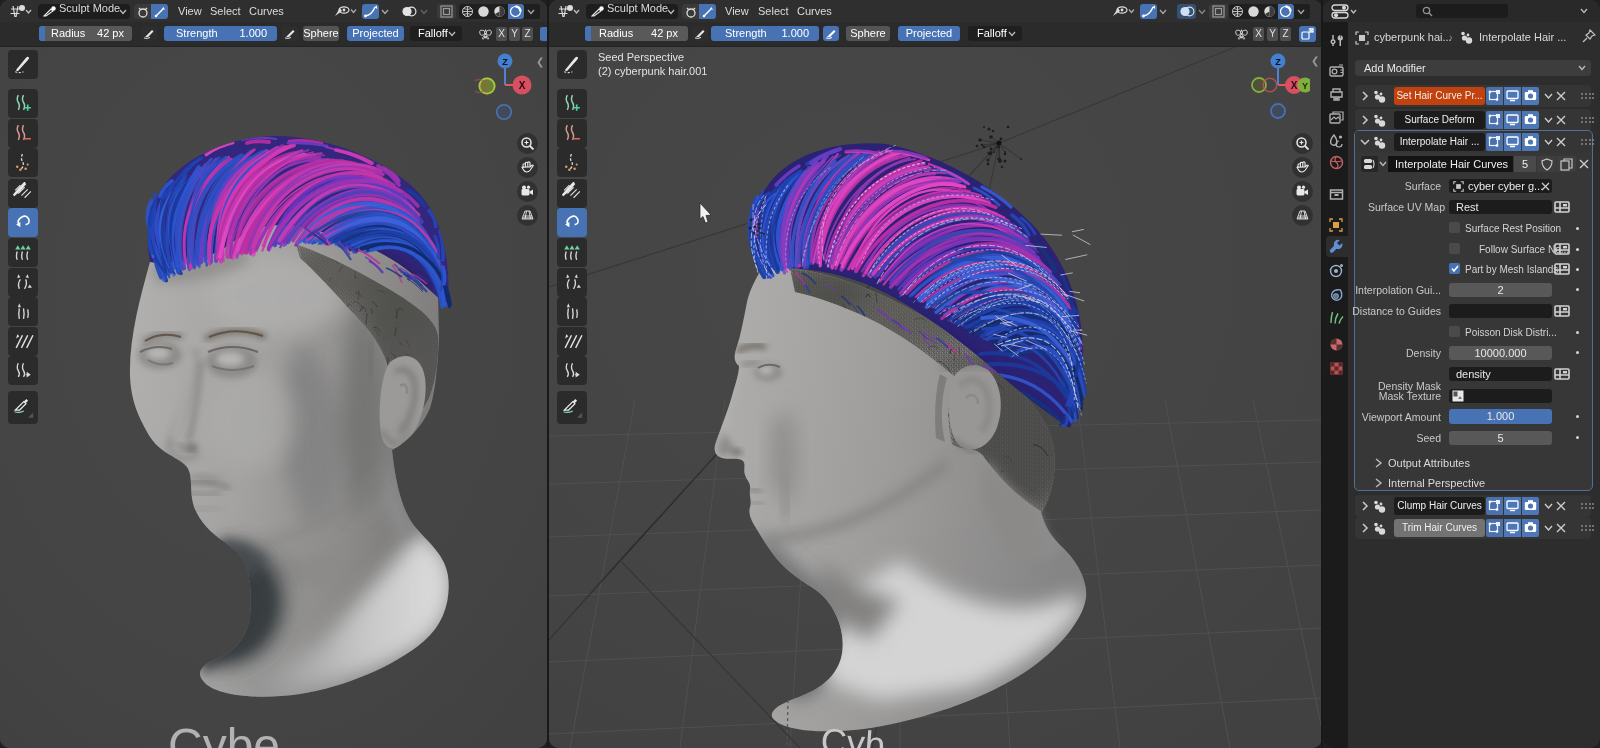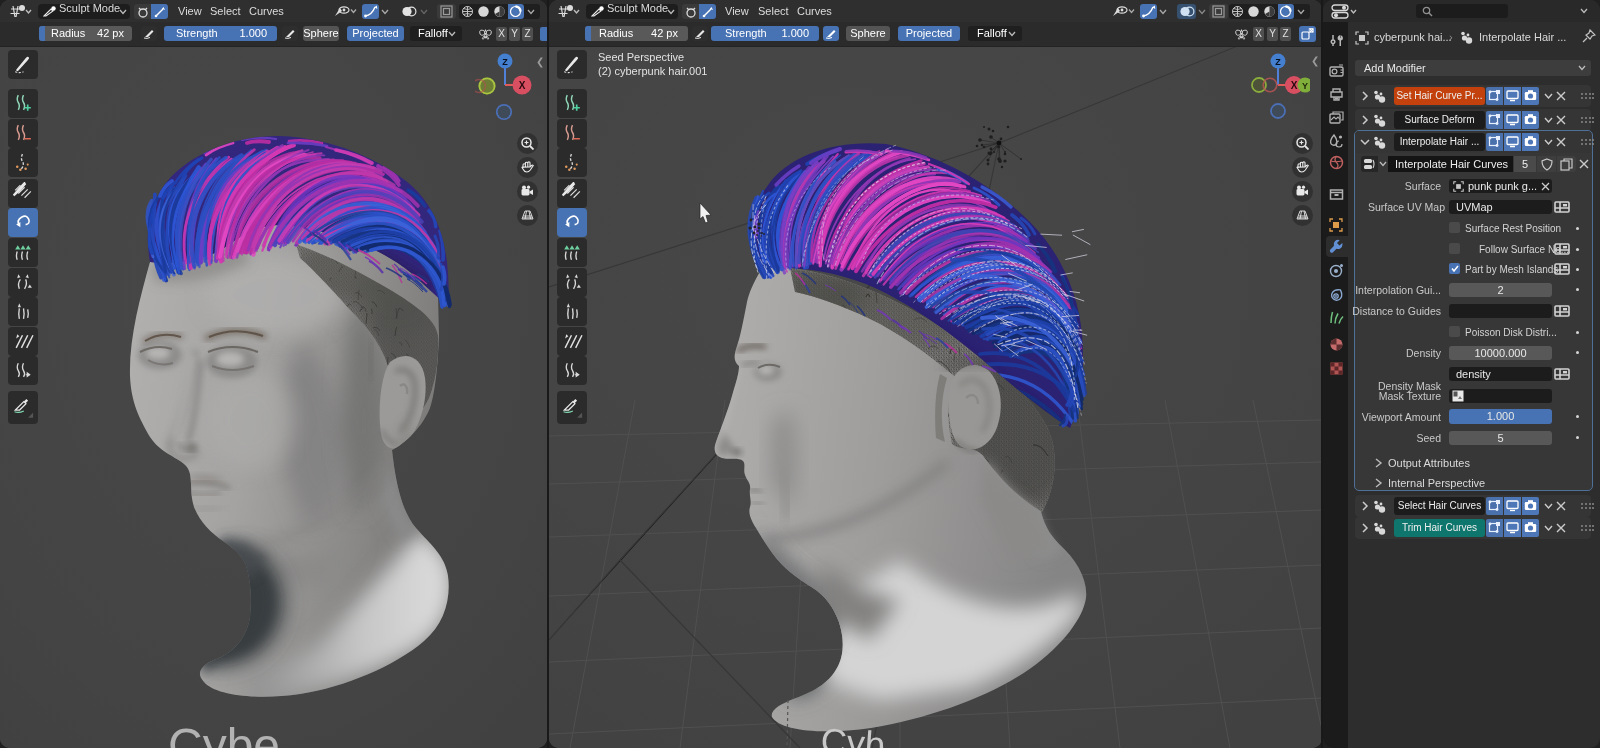--- a/index.html
+++ b/index.html
@@ -1728,21 +1728,21 @@
         <div class="modrow" style="top:495px;width:236px;left:32px">
           <svg class="abs" style="left:5px;top:6px" width="10" height="10" viewBox="0 0 10 10">
             <path d="M3 1 l4 4 -4 4" stroke="#ccc" stroke-width="1.5" fill="none"></path>
           </svg>
           <svg class="abs" style="left:17px;top:4px" width="15" height="15" viewBox="0 0 15 15">
             <circle cx="4" cy="3.5" r="1.8" fill="#d8d8d8"></circle>
             <circle cx="9" cy="5" r="1.4" fill="#d8d8d8"></circle>
             <circle cx="5.5" cy="8" r="2.6" fill="#d8d8d8"></circle>
             <circle cx="10" cy="10.5" r="3.2" fill="#d8d8d8"></circle>
           </svg>
-          <div class="abs" style="left:39px;top:2px;width:91px;height:18px;background:#1c1c1c;border-radius:3px;color:#eee;font-size:10px;line-height:18px;text-align:center;white-space:nowrap;overflow:hidden">Select Hair Curves</div>
+          <div class="abs" style="left:39px;top:2px;width:91px;height:18px;background:#1c1c1c;border-radius:3px;color:#eee;font-size:10px;line-height:18px;text-align:center;white-space:nowrap;overflow:hidden">Clump Hair Curves</div>
           <div class="abs" style="left:131px;top:2px;width:17px;height:18px;background:#4b71ad;border-radius:2px 0 0 2px"></div>
           <svg class="abs" style="left:133px;top:4px" width="13" height="13" viewBox="0 0 13 13">
             <rect x="1.5" y="2.5" width="8" height="8" fill="none" stroke="#e8f0ff" stroke-width="1.2"></rect>
             <rect x="8" y="1" width="4" height="4" fill="#e8f0ff"></rect>
             <circle cx="2" cy="3" r="1.4" fill="#e8f0ff"></circle>
             <circle cx="9" cy="10.5" r="1.4" fill="#e8f0ff"></circle>
           </svg>
           <div class="abs" style="left:149px;top:2px;width:17px;height:18px;background:#4e77b8"></div>
           <svg class="abs" style="left:151px;top:4px" width="13" height="13" viewBox="0 0 13 13">
             <rect x="1" y="2" width="11" height="7.5" rx="1" fill="none" stroke="#fff" stroke-width="1.3"></rect>
@@ -1776,21 +1776,21 @@
         <div class="modrow" style="top:517px;width:236px;left:32px">
           <svg class="abs" style="left:5px;top:6px" width="10" height="10" viewBox="0 0 10 10">
             <path d="M3 1 l4 4 -4 4" stroke="#ccc" stroke-width="1.5" fill="none"></path>
           </svg>
           <svg class="abs" style="left:17px;top:4px" width="15" height="15" viewBox="0 0 15 15">
             <circle cx="4" cy="3.5" r="1.8" fill="#d8d8d8"></circle>
             <circle cx="9" cy="5" r="1.4" fill="#d8d8d8"></circle>
             <circle cx="5.5" cy="8" r="2.6" fill="#d8d8d8"></circle>
             <circle cx="10" cy="10.5" r="3.2" fill="#d8d8d8"></circle>
           </svg>
-          <div class="abs" style="left:39px;top:2px;width:91px;height:18px;background:#0f766e;border-radius:3px;color:#eee;font-size:10px;line-height:18px;text-align:center;white-space:nowrap;overflow:hidden">Trim Hair Curves</div>
+          <div class="abs" style="left:39px;top:2px;width:91px;height:18px;background:#737373;border-radius:3px;color:#eee;font-size:10px;line-height:18px;text-align:center;white-space:nowrap;overflow:hidden">Trim Hair Curves</div>
           <div class="abs" style="left:131px;top:2px;width:17px;height:18px;background:#4b71ad;border-radius:2px 0 0 2px"></div>
           <svg class="abs" style="left:133px;top:4px" width="13" height="13" viewBox="0 0 13 13">
             <rect x="1.5" y="2.5" width="8" height="8" fill="none" stroke="#e8f0ff" stroke-width="1.2"></rect>
             <rect x="8" y="1" width="4" height="4" fill="#e8f0ff"></rect>
             <circle cx="2" cy="3" r="1.4" fill="#e8f0ff"></circle>
             <circle cx="9" cy="10.5" r="1.4" fill="#e8f0ff"></circle>
           </svg>
           <div class="abs" style="left:149px;top:2px;width:17px;height:18px;background:#4e77b8"></div>
           <svg class="abs" style="left:151px;top:4px" width="13" height="13" viewBox="0 0 13 13">
             <rect x="1" y="2" width="11" height="7.5" rx="1" fill="none" stroke="#fff" stroke-width="1.3"></rect>
@@ -1899,26 +1899,26 @@
           <path d="M1 1 L9 9 M9 1 L1 9" stroke="#ccc" stroke-width="1.4"></path>
         </svg>
         <div class="plabel" style="left:20px;top:180px;width:98px">Surface</div>
         <div class="pfield pdark" style="left:126px;top:179px;width:103px;height:14px"></div>
         <svg class="abs" style="left:130px;top:181px" width="11" height="11" viewBox="0 0 14 14">
           <g stroke="#c8c8c8" stroke-width="1.4" fill="none">
             <path d="M1 4 V1 H4 M10 1 H13 V4 M13 10 V13 H10 M4 13 H1 V10"></path>
           </g>
           <rect x="4" y="4" width="6" height="6" fill="#c8c8c8"></rect>
         </svg>
-        <div class="abs" style="left:145px;top:180px;color:#e8e8e8;font-size:11px">punk punk g...</div>
+        <div class="abs" style="left:145px;top:180px;color:#e8e8e8;font-size:11px">cyber cyber g...</div>
         <svg class="abs" style="left:218px;top:182px" width="9" height="9">
           <path d="M1 1 L8 8 M8 1 L1 8" stroke="#ccc" stroke-width="1.3"></path>
         </svg>
         <div class="plabel" style="left:24px;top:201px;width:98px">Surface UV Map</div>
-        <div class="pfield pdark" style="left:126px;top:200px;width:103px;height:14px;padding-left:7px">UVMap</div>
+        <div class="pfield pdark" style="left:126px;top:200px;width:103px;height:14px;padding-left:7px">Rest</div>
         <div class="abs" style="left:231px;top:200px"><svg width="17" height="13" viewBox="0 0 17 13">
             <rect x="1" y="1" width="14" height="10" rx="1" fill="none" stroke="#d2d2d2" stroke-width="1.6"></rect>
             <path d="M6 1 V11 M1 7 H15" stroke="#d2d2d2" stroke-width="1.6"></path>
             <rect x="9" y="3" width="4" height="2.4" fill="#d2d2d2"></rect>
           </svg></div>
         <div class="cbx" style="left:126px;top:222px"></div>
         <div class="abs" style="left:142px;top:223px;color:#d4d4d4;font-size:10px">Surface Rest Position</div>
         <div class="pdot" style="left:253px;top:227px"></div>
         <div class="cbx" style="left:126px;top:243px"></div>
         <div class="abs" style="left:156px;top:244px;color:#d4d4d4;font-size:10px">Follow Surface No...</div>

